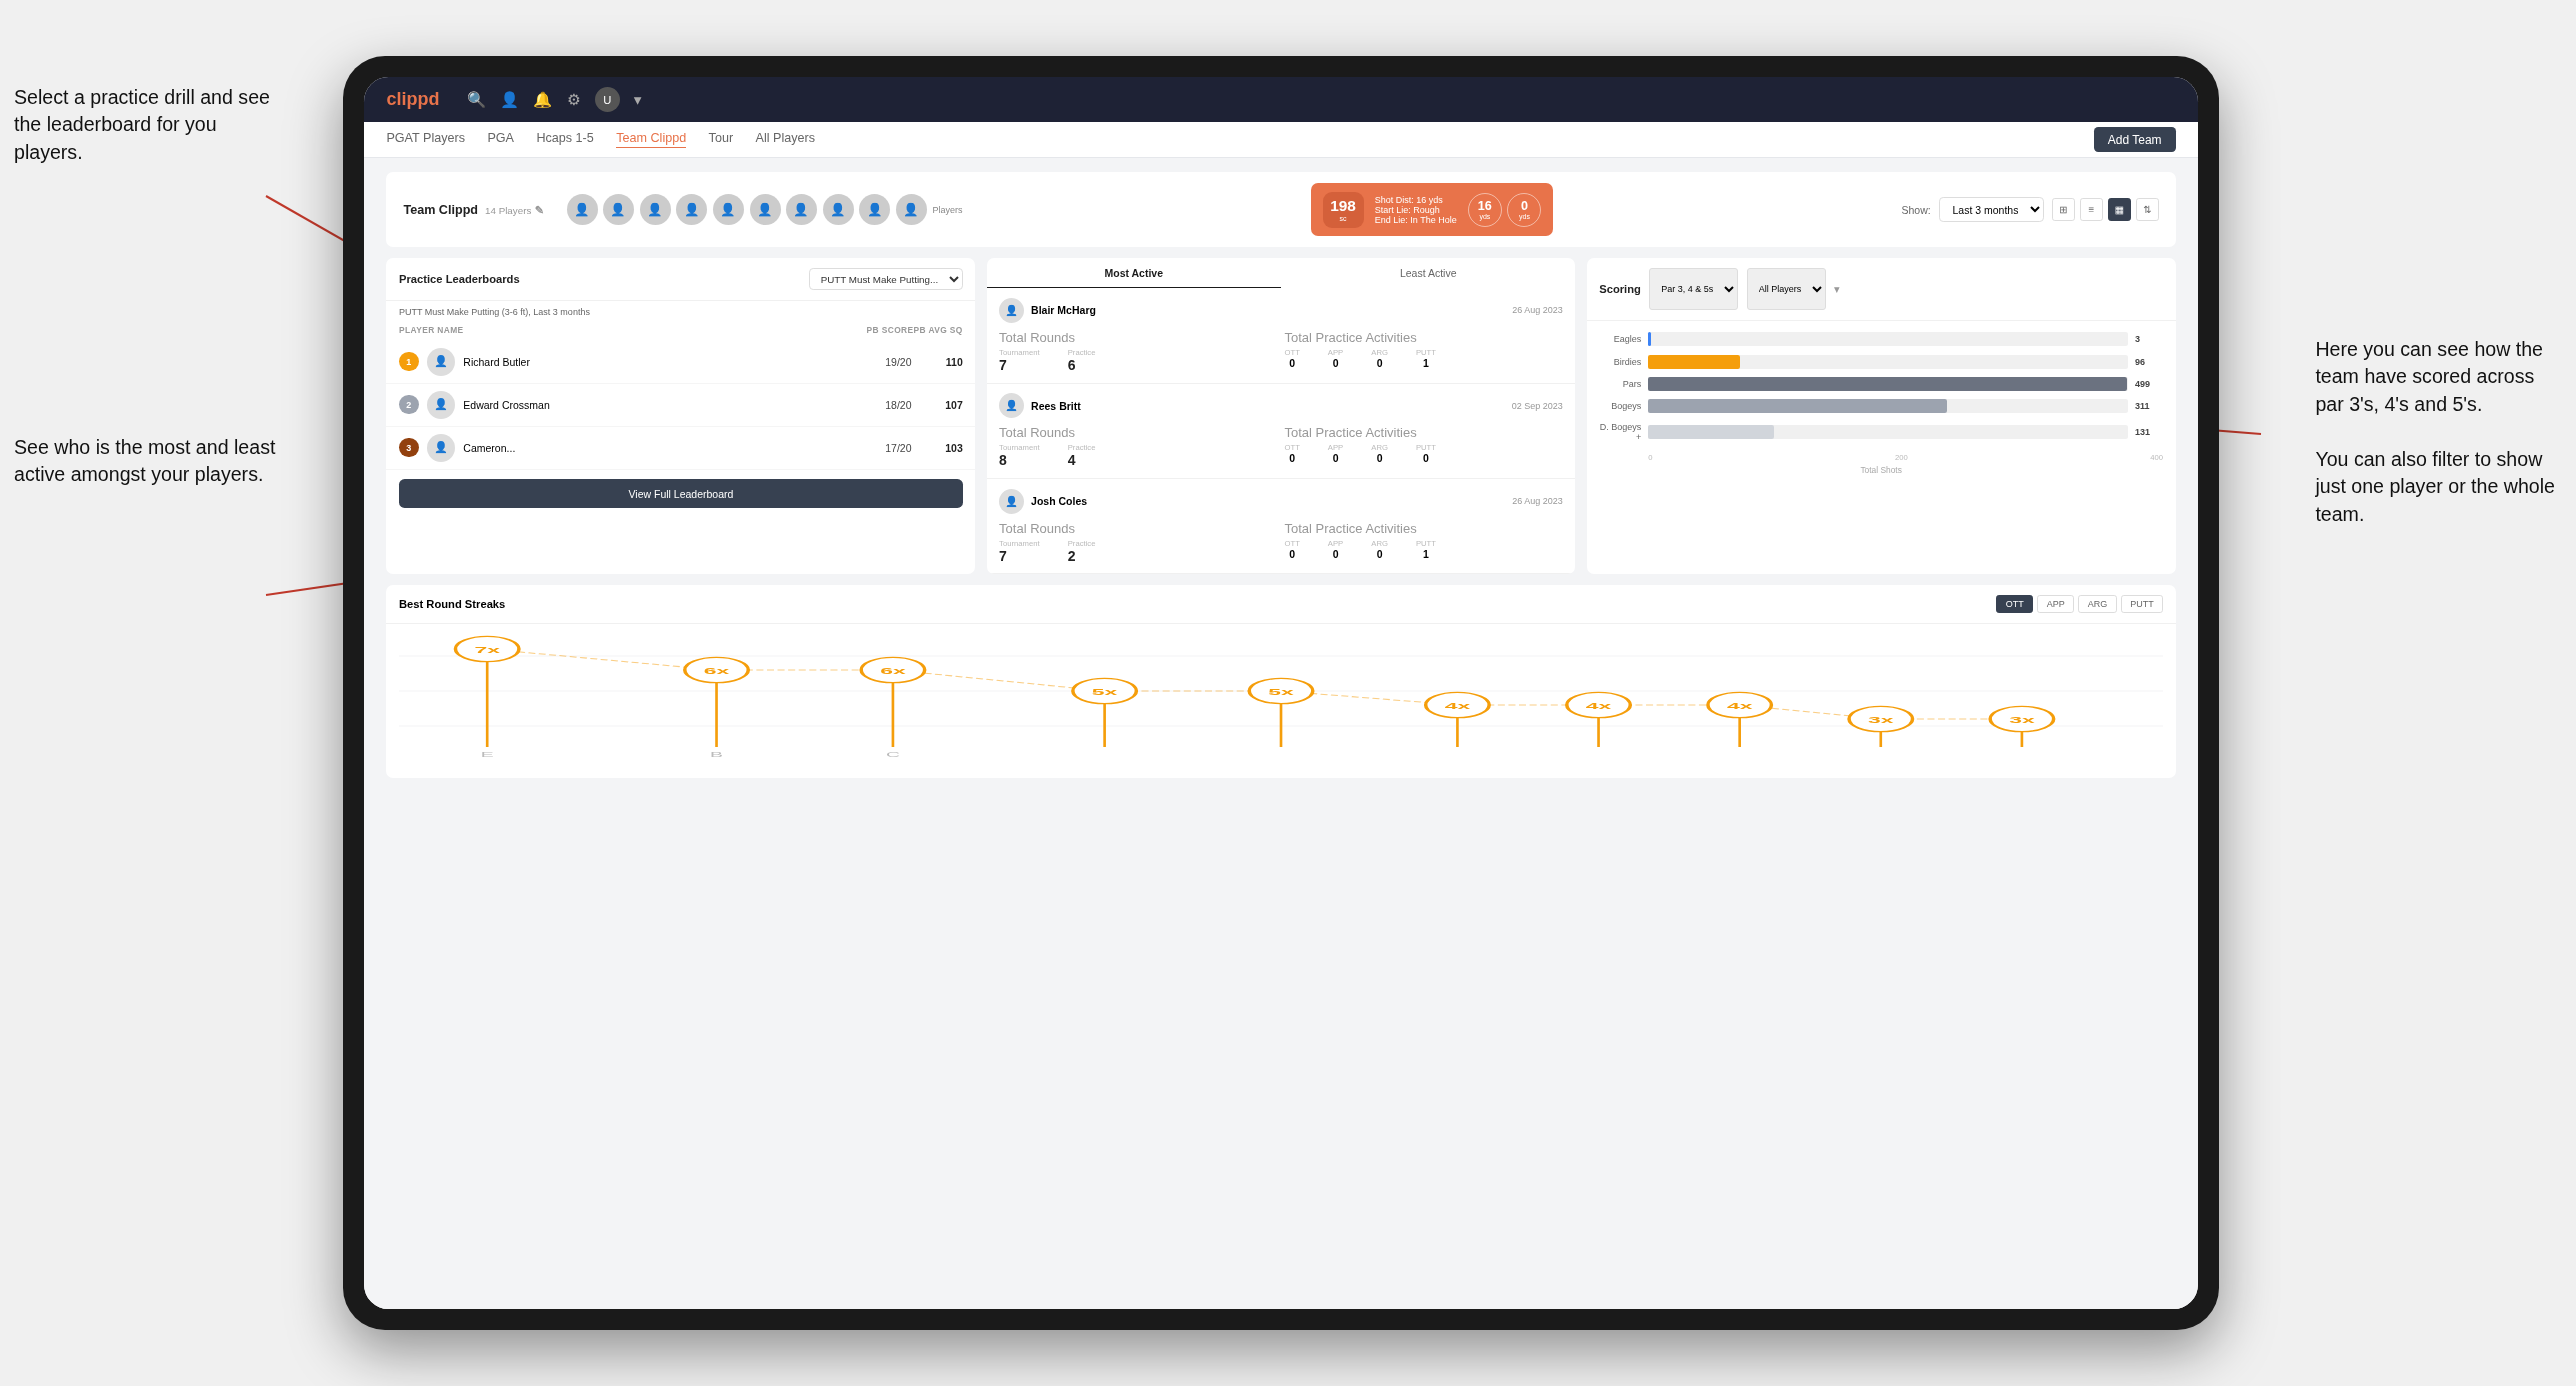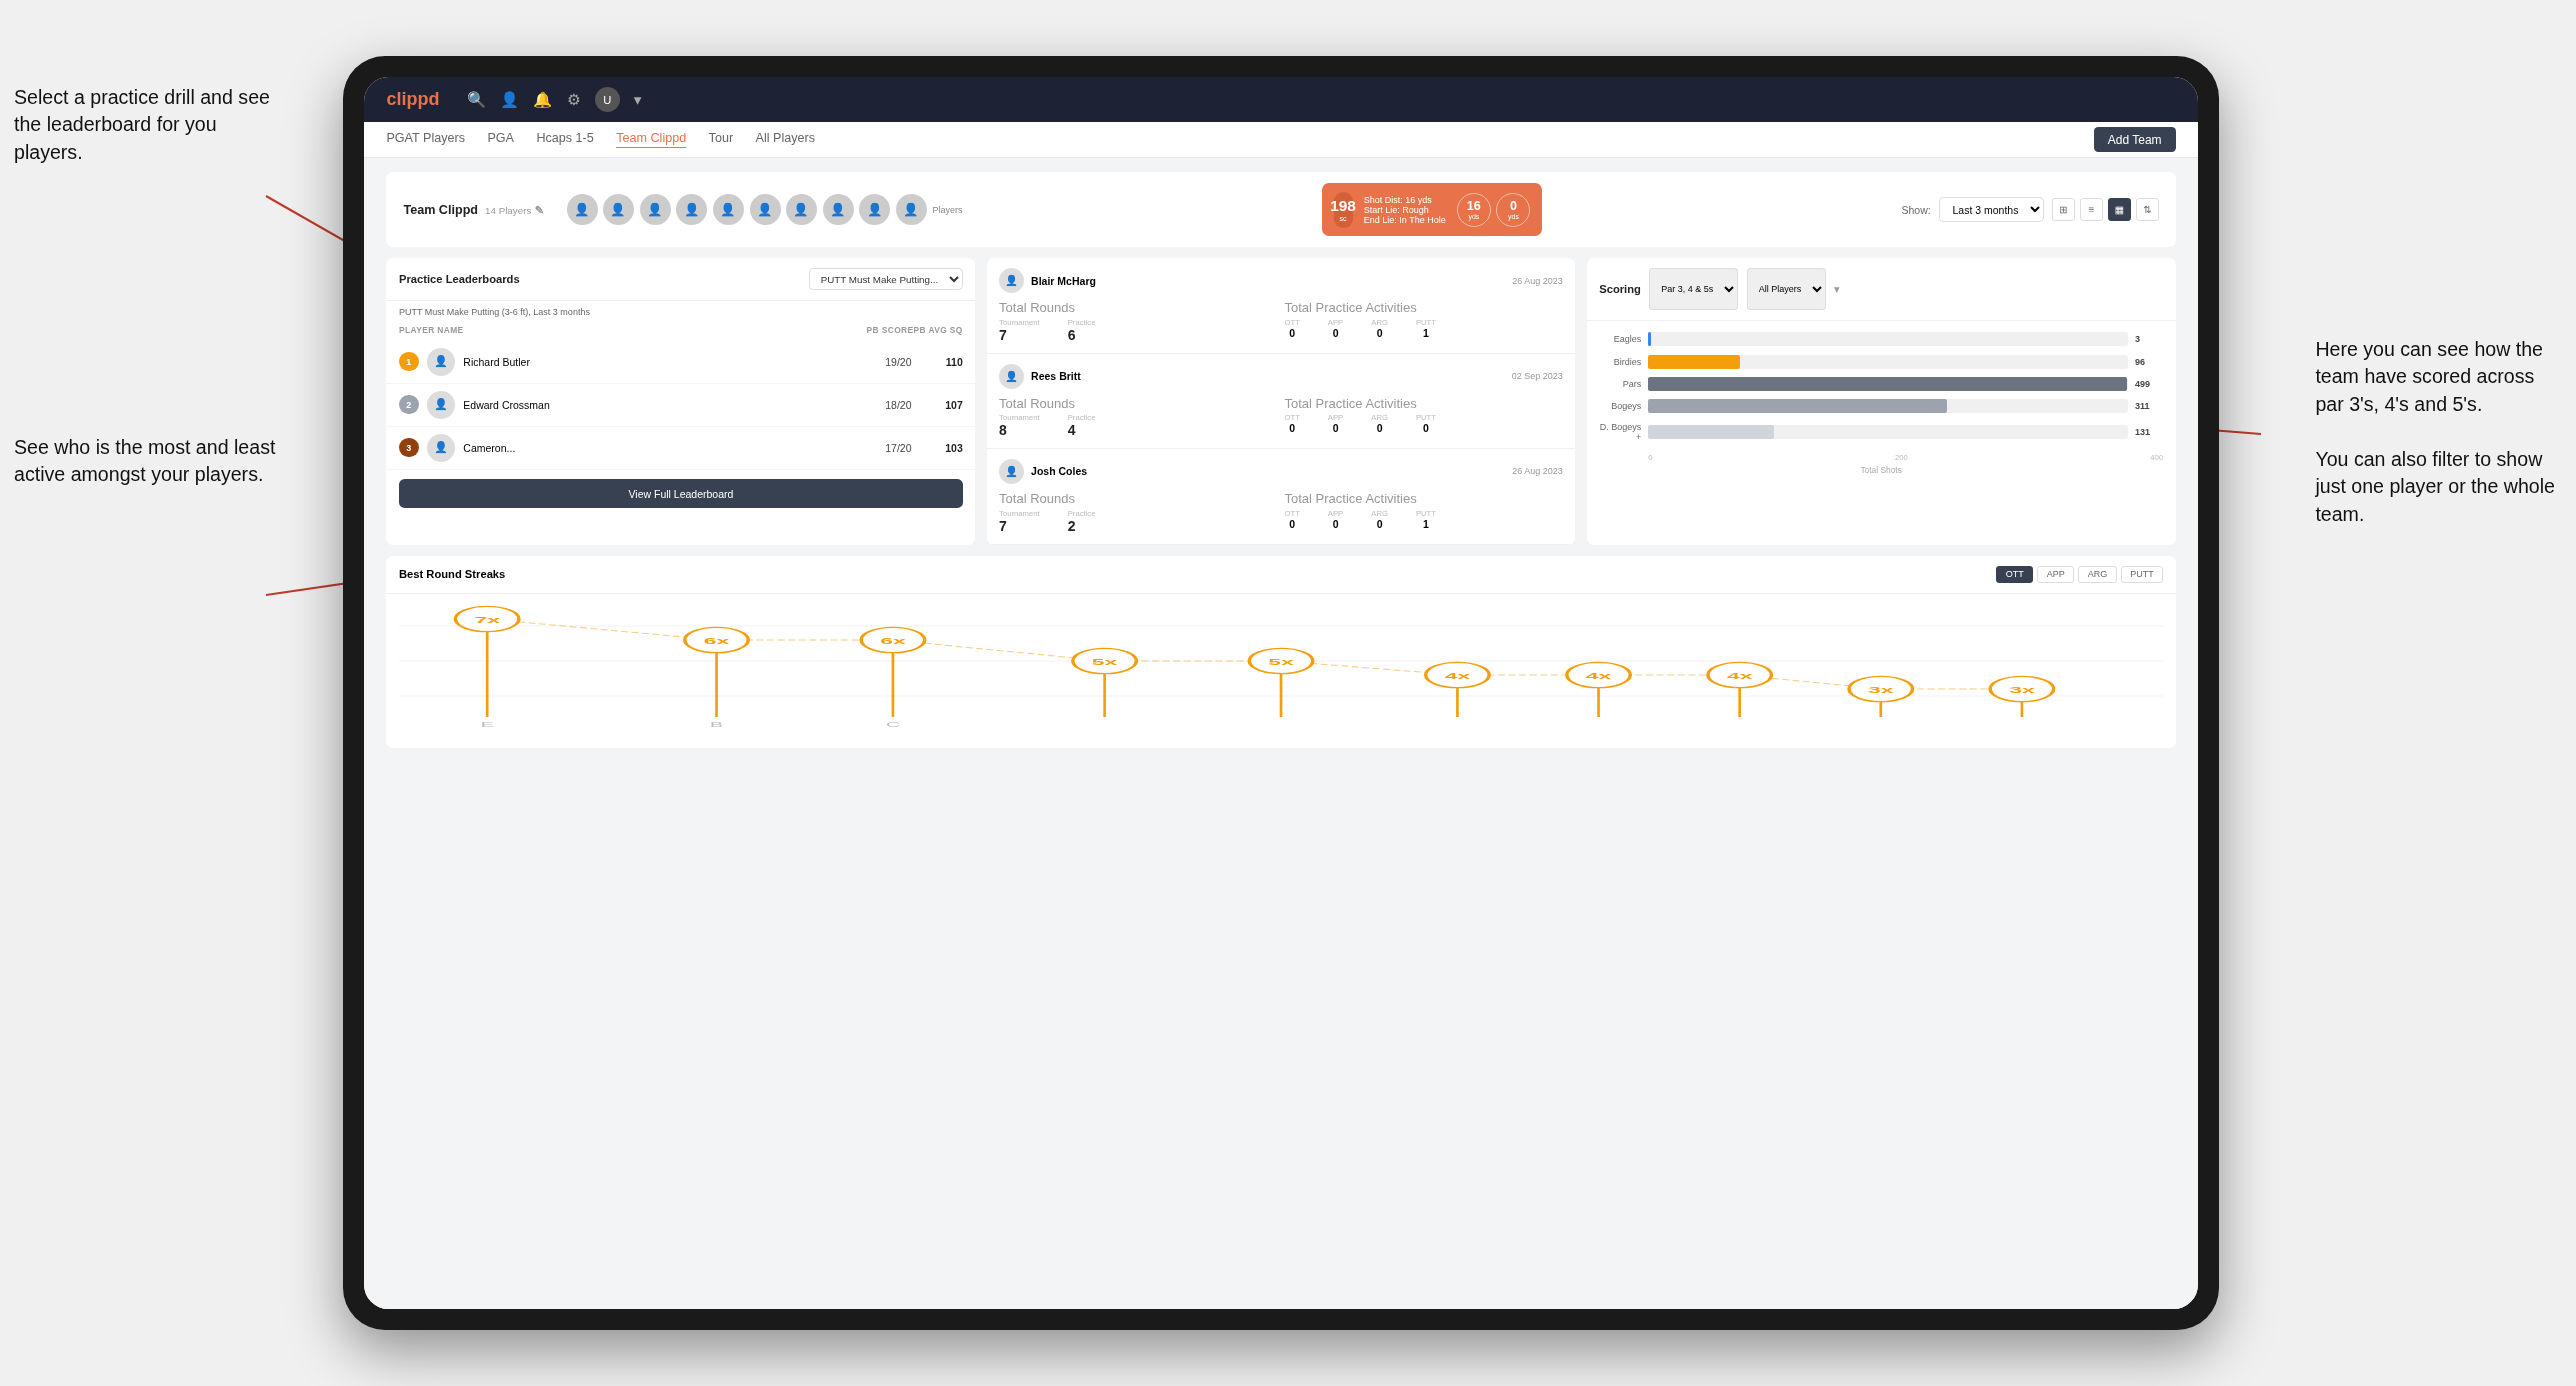--- a/index.html
+++ b/index.html
@@ -208,21 +208,21 @@
       border-radius: 7px;
       padding: 8.4px 11.2px;
       display: flex;
       align-items: center;
       gap: 11.2px;
       min-width: 210px;
     }
     .shot-number {
       background: #d4603a;
       color: #fff;
-      width: 19px;
+      width: 41px;
       height: 36px;
       border-radius: 9px;
       display: flex;
       flex-direction: column;
       align-items: center;
       justify-content: center;
       font-size: 15.4px;
       font-weight: 700;
     }
     .shot-number small { font-size: 7px; font-weight: 400; }
@@ -634,20 +634,24 @@
             <div class="lb-player-avatar">👤</div>
             <span class="lb-player-name">Cameron...</span>
             <span class="lb-score">17/20</span>
             <span class="lb-avg">103</span>
           </div>
 
           <button class="view-leaderboard-btn">View Full Leaderboard</button>
         </div>
 
         <div class="card">
+          <div class="activity-tabs">
+            <div class="activity-tab active">Most Active</div>
+            <div class="activity-tab">Least Active</div>
+          </div>
 
           <div class="activity-player">
             <div class="activity-player-header">
               <div class="activity-avatar">👤</div>
               <span class="activity-name">Blair McHarg</span>
               <span class="activity-date">26 Aug 2023</span>
             </div>
             <div class="activity-stats">
               <div class="activity-stat-group">
                 <div class="activity-stat-label">Total Rounds</div>

